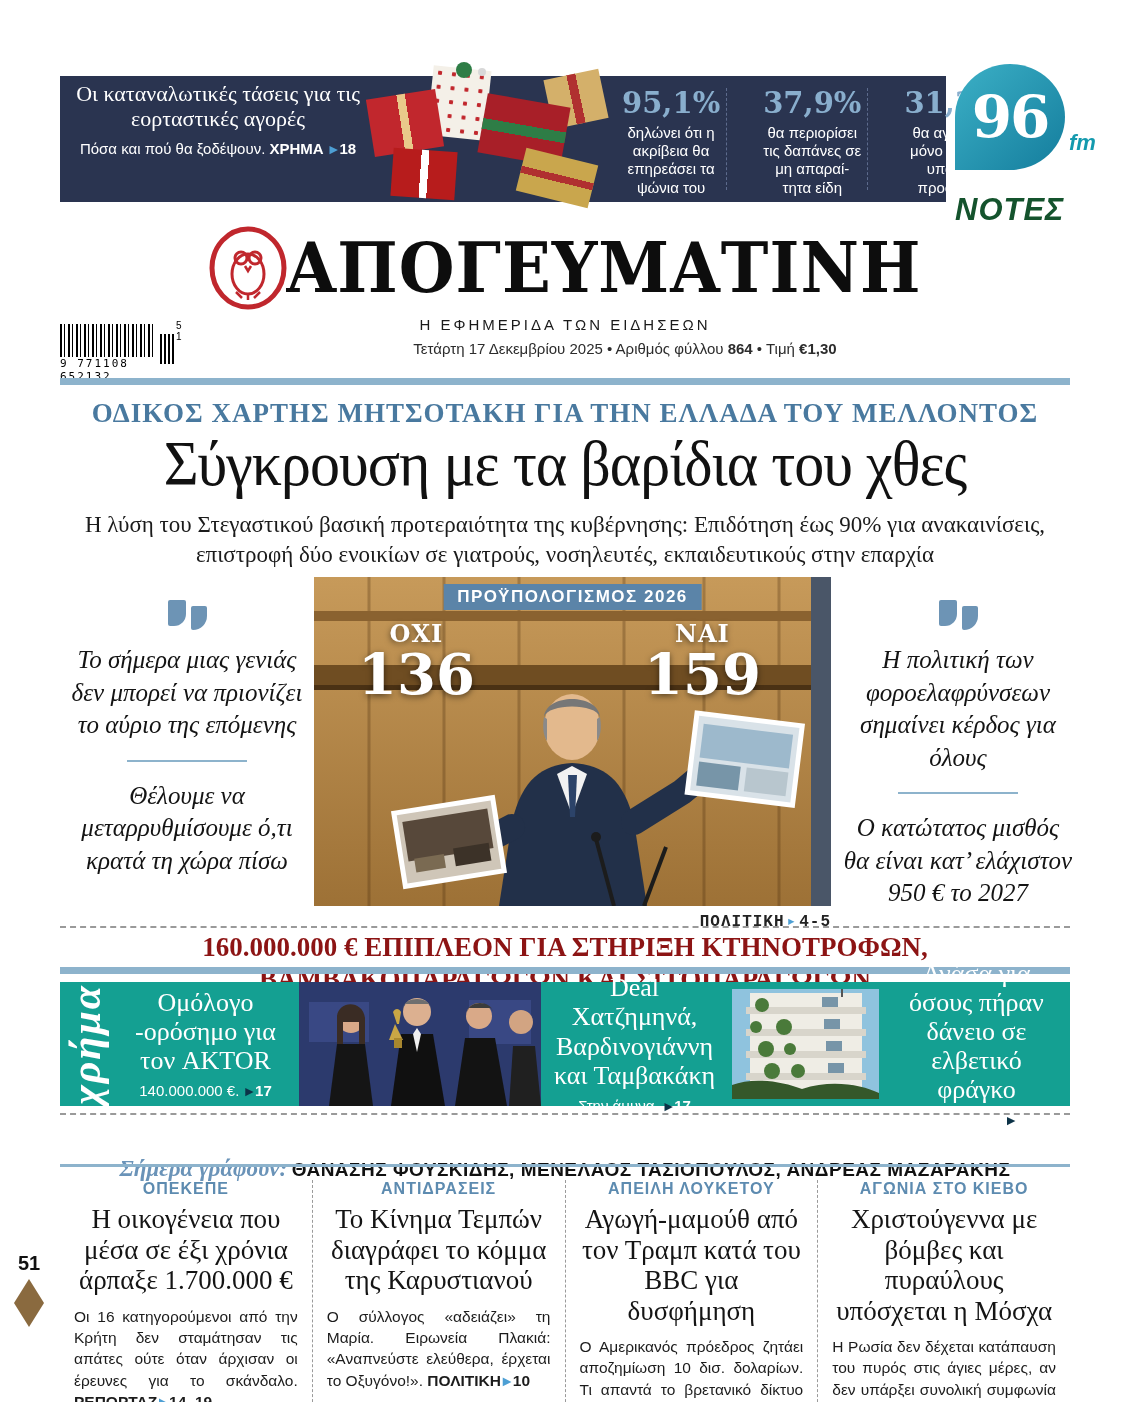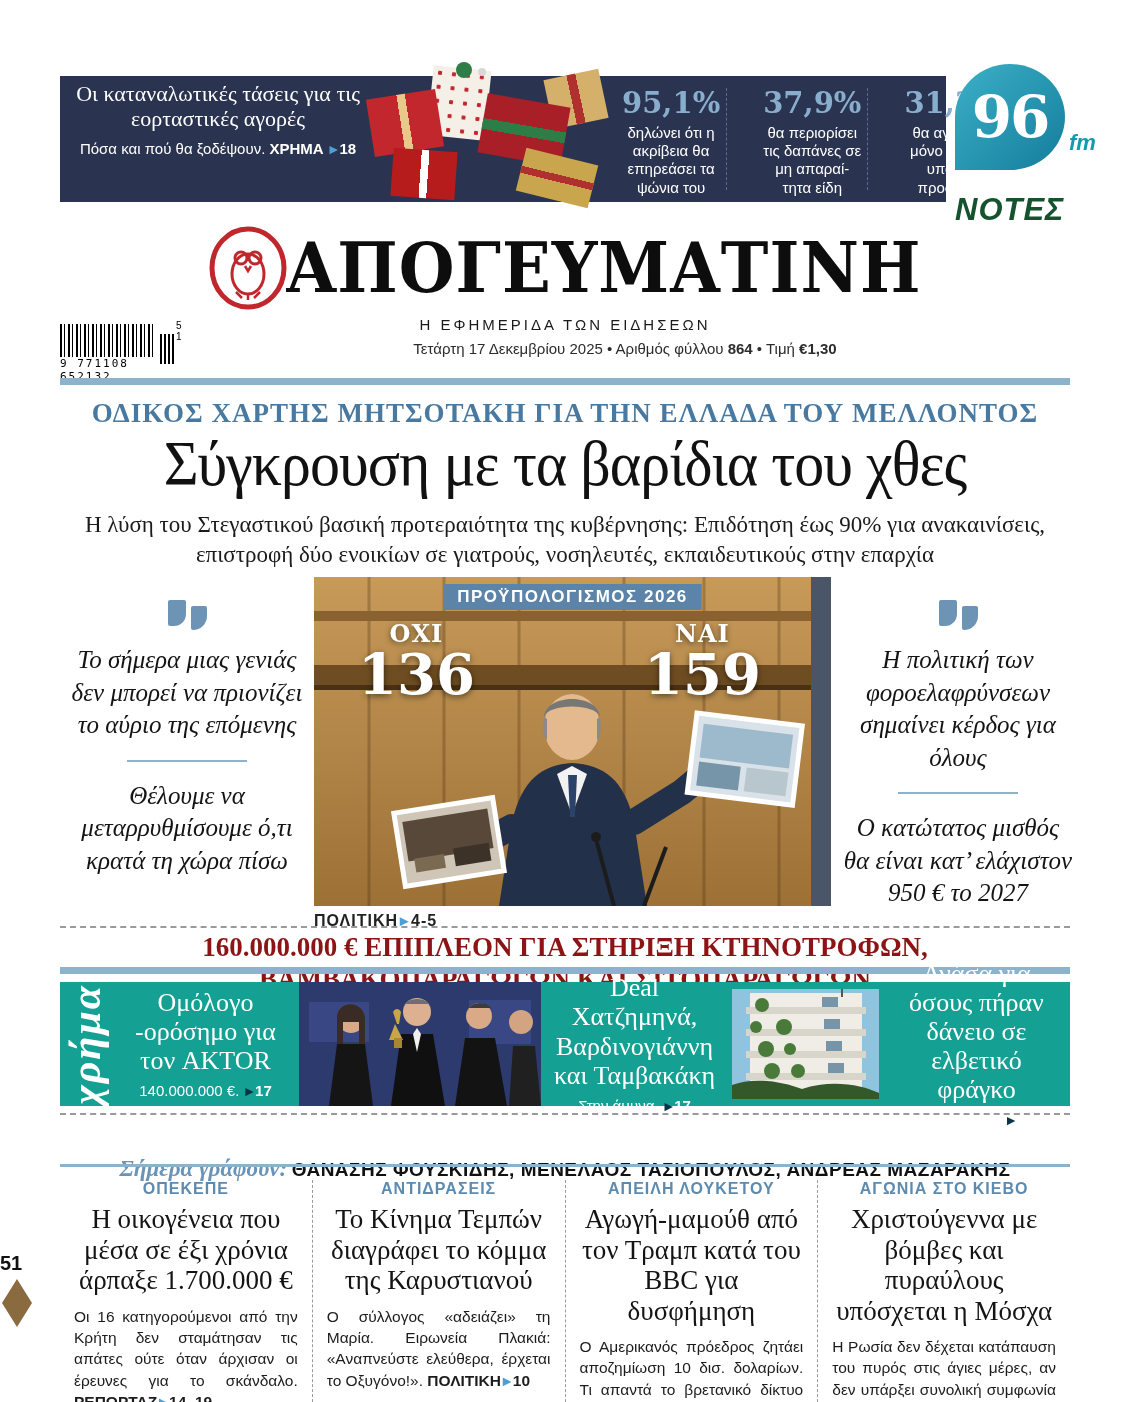--- a/index.html
+++ b/index.html
@@ -80,22 +80,22 @@
   .qdiv{width:120px;margin:18px auto;border-top:2px solid #8db3cc;}
 
   #photo{position:absolute;left:314px;top:577px;width:517px;height:329px;background:#a87c3e;overflow:hidden;}
   .ph-label{position:absolute;left:50%;top:7px;transform:translateX(-50%);background:#5b84a8;color:#fff;
             font-weight:bold;font-size:17px;letter-spacing:1.5px;padding:3px 14px;white-space:nowrap;}
   .vote{position:absolute;text-align:center;color:#fff;text-shadow:0 2px 6px rgba(0,0,0,.55);}
   .vote-word{font-family:"DejaVu Serif",serif;font-weight:bold;font-size:24px;letter-spacing:1px;}
   .vote-num{font-family:"DejaVu Serif",serif;font-weight:bold;font-size:56px;line-height:.95;}
   #vote-no{left:44px;top:42px;}
   #vote-yes{left:330px;top:42px;}
-  #caption{position:absolute;left:314px;width:517px;top:911px;text-align:left;
-           font-size:16px;font-weight:bold;color:#222;letter-spacing:1px;}
+  #caption{position:absolute;left:314px;width:517px;top:911px;text-align:right;
+           font-size:16px;font-weight:bold;color:#222;letter-spacing:1px;font-family:Liberation Mono, monospace;}
 
   .dash{position:absolute;left:60px;width:1010px;border-top:2px dashed #9a9a9a;}
   #dash1{top:926px;}
   #redstrip{position:absolute;left:60px;right:60px;top:932px;text-align:center;
             font-family:"Liberation Serif",serif;font-weight:bold;font-size:27px;color:#8c1414;
             transform:scaleY(1.05);}
   #bluebar2{top:967px;}
 
   
   #teal{position:absolute;left:60px;top:982px;width:1010px;height:124px;background:#14a092;display:flex;align-items:center;}
@@ -119,21 +119,21 @@
   
   #cols{position:absolute;left:60px;top:1180px;width:1010px;display:flex;}
   .bcol{flex:1;padding:0 14px;text-align:center;}
   .bcol + .bcol{border-left:1px dashed #9a9a9a;}
   .col-kicker{font-size:16px;font-weight:bold;color:#5d8bb0;letter-spacing:1px;margin-bottom:6px;}
   .col-head{font-family:"Liberation Serif",serif;font-size:27px;line-height:1.13;color:#141414;margin-bottom:10px;}
   .col-body{font-size:15.5px;line-height:1.38;color:#1c1c1c;text-align:justify;margin:0;}
   .col-body .sec{font-weight:bold;white-space:nowrap;}
 
   
-  #edition{position:absolute;left:0;top:1252px;text-align:left;width:34px;}
+  #edition{position:absolute;left:12px;top:1252px;text-align:center;width:34px;}
   .ed-num{font-size:20px;font-weight:bold;color:#111;}
   .diamond{width:30px;height:48px;margin:4px auto 0;background:#8a6a3f;
            clip-path:polygon(50% 0,100% 50%,50% 100%,0 50%);}
 </style>
 </head>
 <body>
 
 <div id="page">
 
   <div id="banner">

